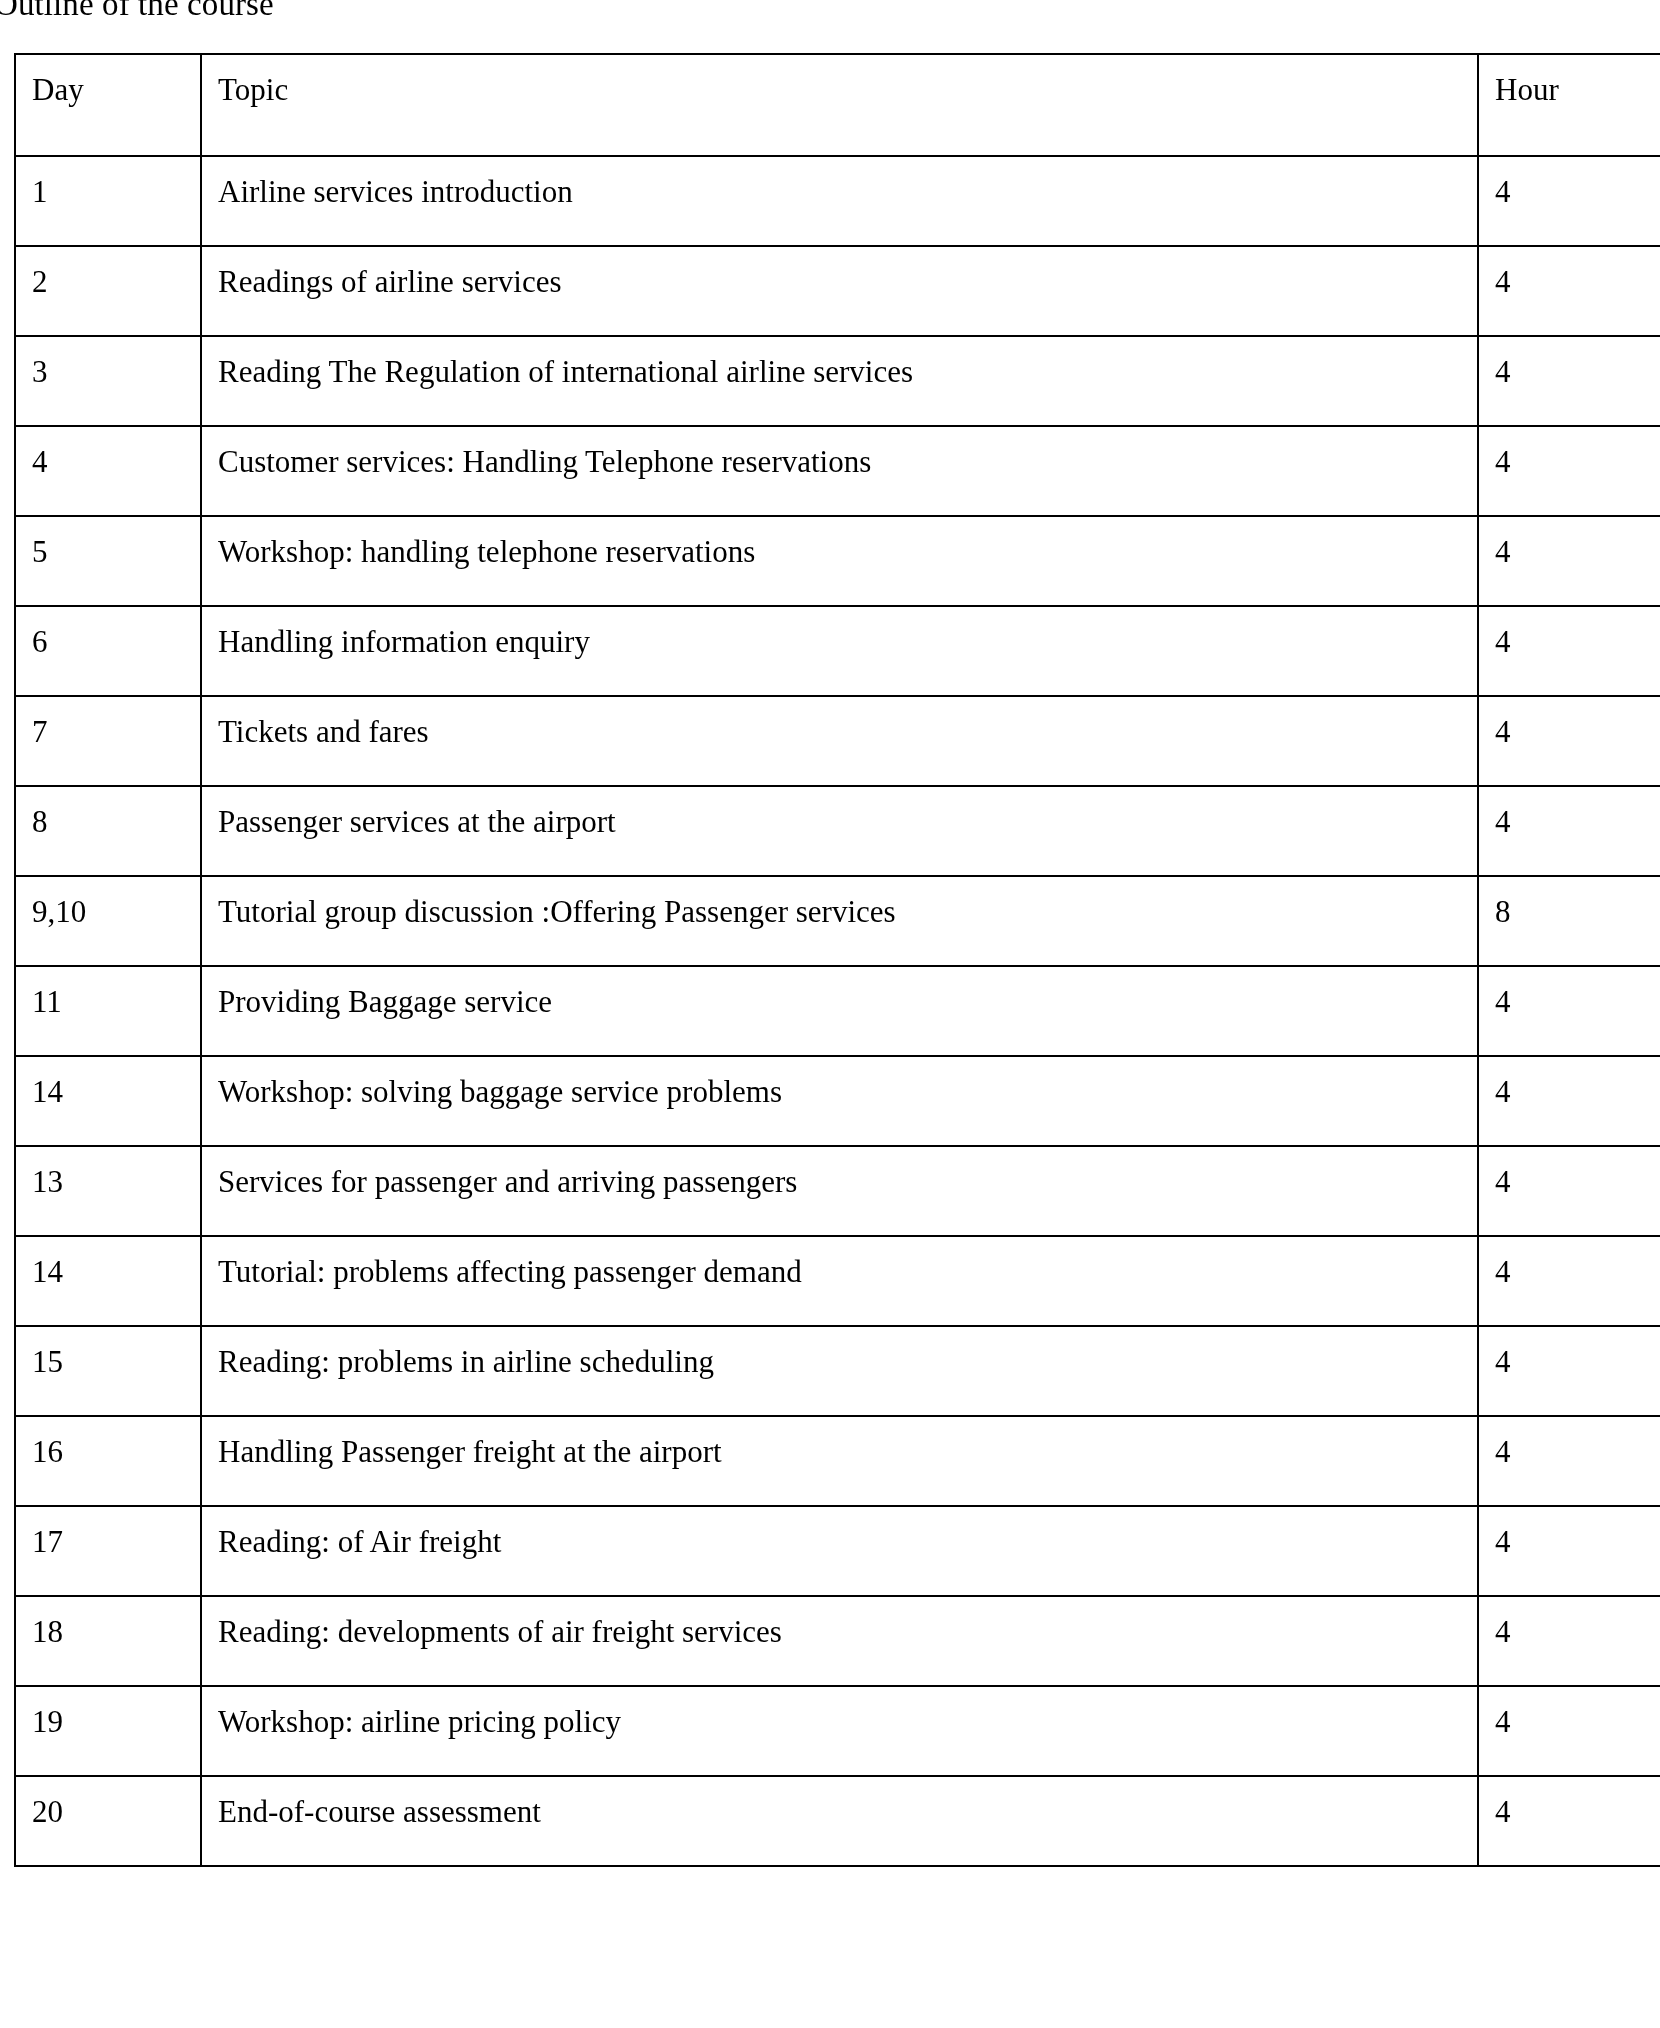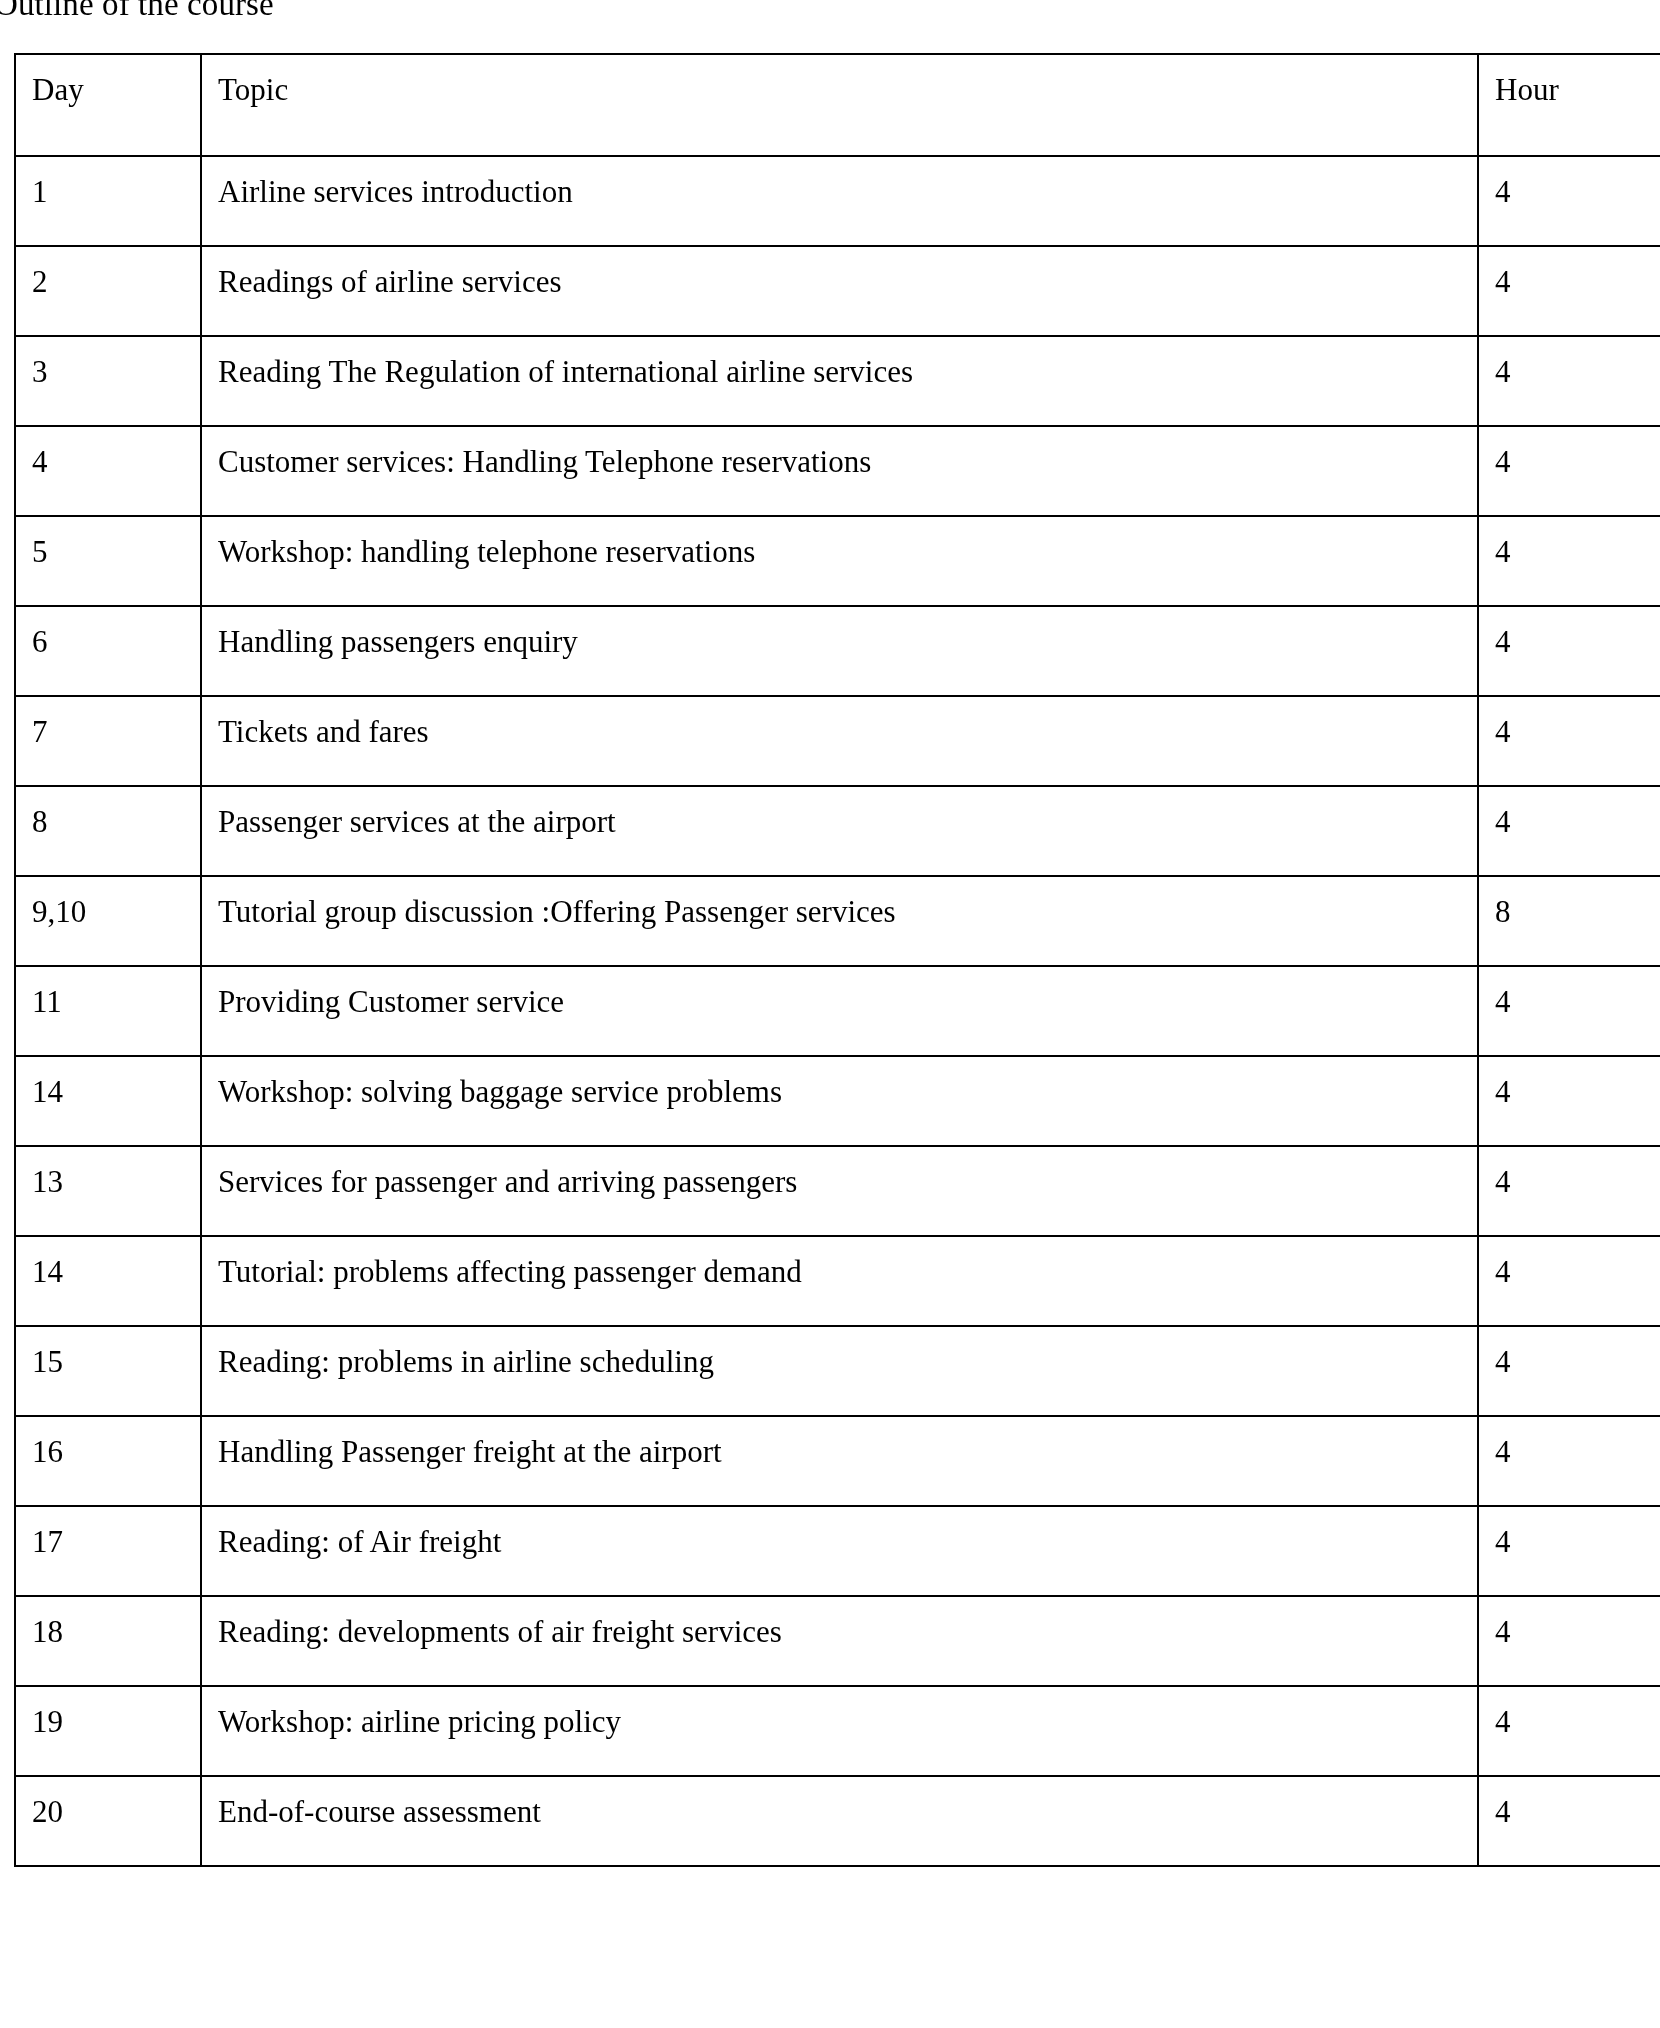--- a/index.html
+++ b/index.html
@@ -98,41 +98,41 @@
         <td>Customer services: Handling Telephone reservations</td>
         <td>4</td>
       </tr>
       <tr>
         <td>5</td>
         <td>Workshop: handling telephone reservations</td>
         <td>4</td>
       </tr>
       <tr>
         <td>6</td>
-        <td>Handling passengers enquiry</td>
+        <td>Handling information enquiry</td>
         <td>4</td>
       </tr>
       <tr>
         <td>7</td>
         <td>Tickets and fares</td>
         <td>4</td>
       </tr>
       <tr>
         <td>8</td>
         <td>Passenger services at the airport</td>
         <td>4</td>
       </tr>
       <tr>
         <td>9,10</td>
         <td>Tutorial group discussion :Offering Passenger services</td>
         <td>8</td>
       </tr>
       <tr>
         <td>11</td>
-        <td>Providing Customer service</td>
+        <td>Providing Baggage service</td>
         <td>4</td>
       </tr>
       <tr>
         <td>14</td>
         <td>Workshop: solving baggage service problems</td>
         <td>4</td>
       </tr>
       <tr>
         <td>13</td>
         <td>Services for passenger and arriving passengers</td>

